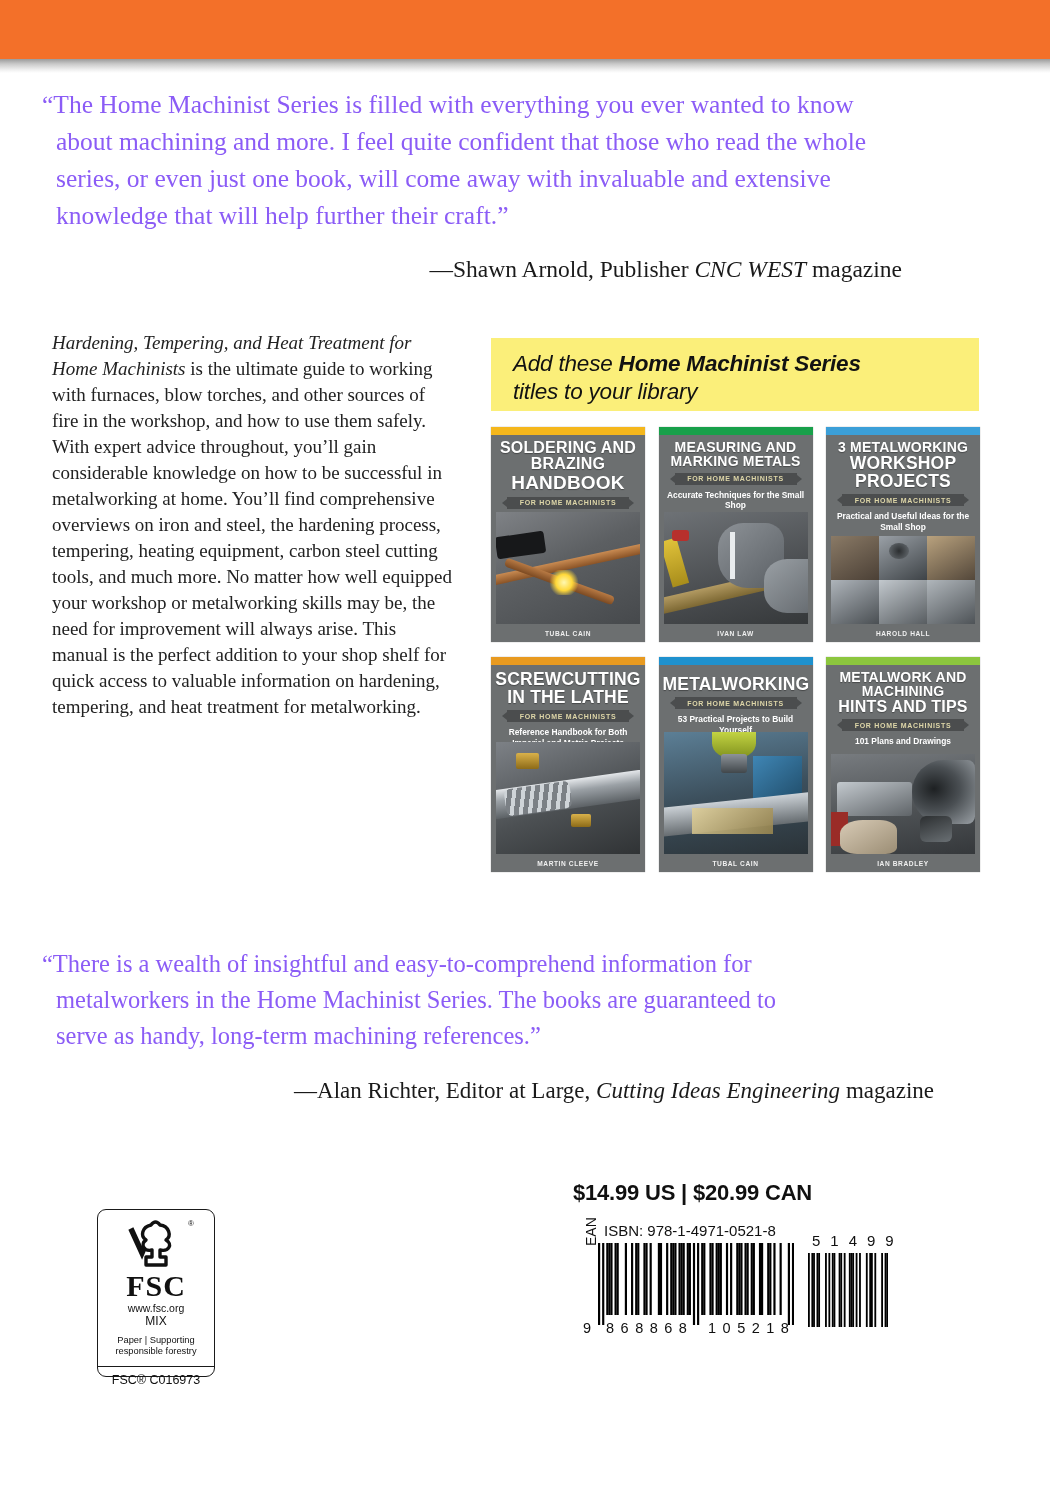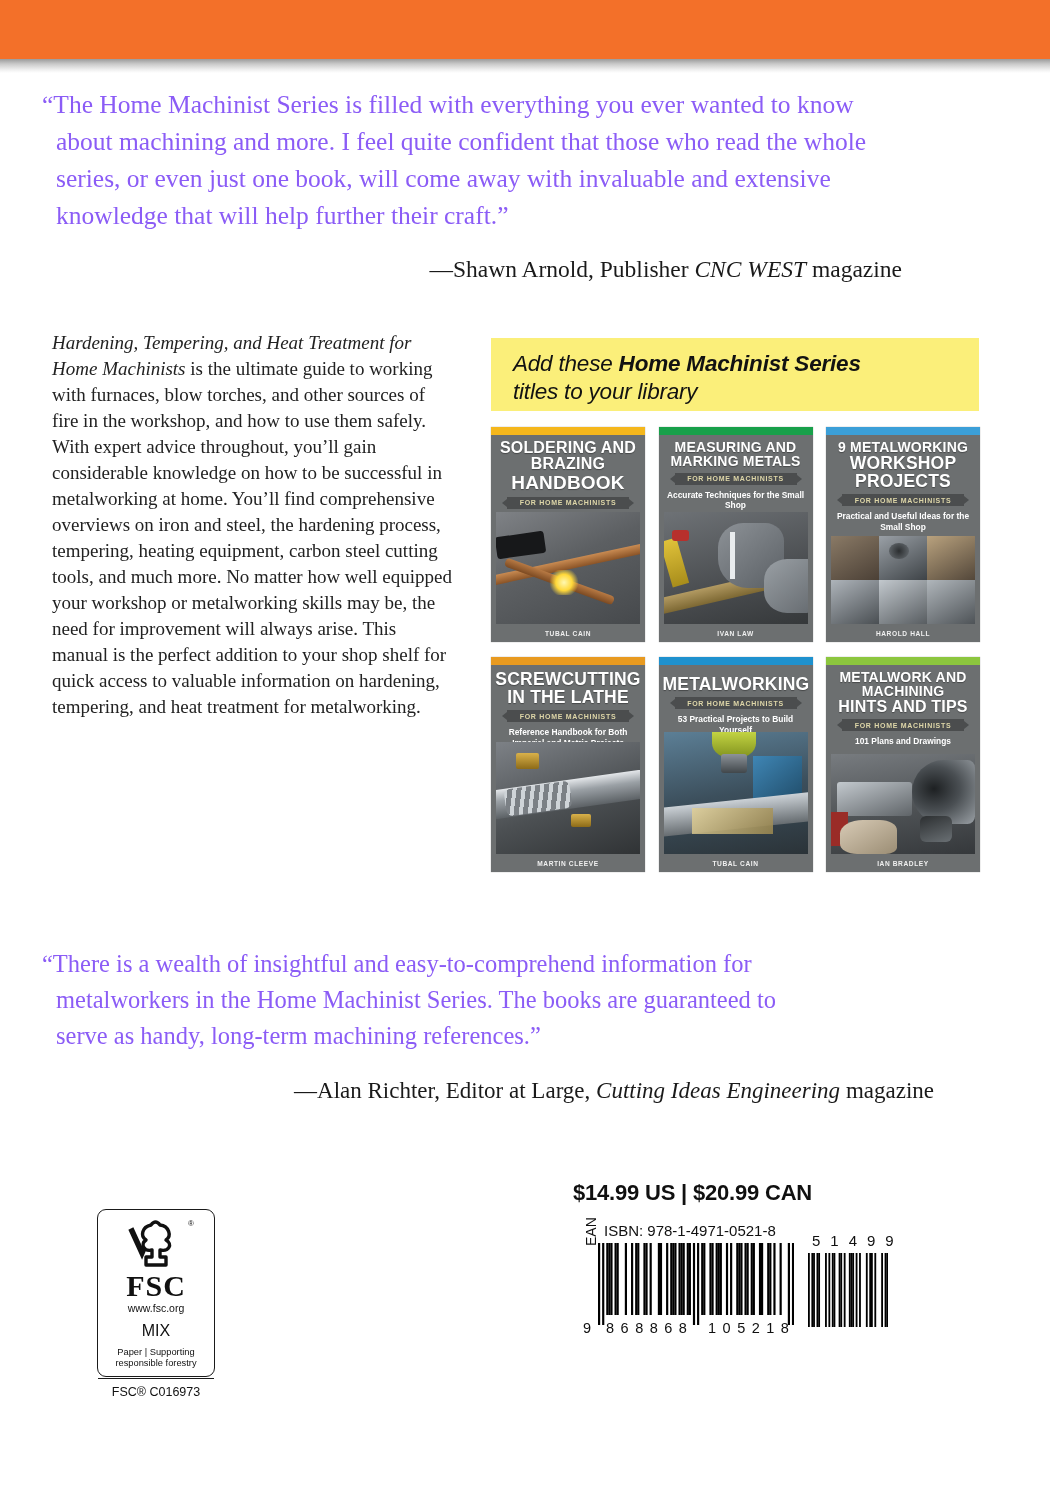--- a/index.html
+++ b/index.html
@@ -257,21 +257,21 @@
     background: #ffffff;
     font-family: "Liberation Sans", sans-serif;
     color: #111111;
     text-align: center;
     box-sizing: border-box;
   }
   .fsc-tree { margin: 9px auto 2px auto; width: 72px; height: 50px; position: relative; }
   .fsc-reg { position:absolute; right:-2px; top:0; font-size:8px; }
   .fsc-word { font-family:"Liberation Serif", serif; font-weight:bold; font-size:30px; letter-spacing:1px; line-height:1; }
   .fsc-url { font-size: 10.5px; margin-top: 1px; }
-  .fsc-mix { font-size: 16px; margin-top: 8px; }
+  .fsc-mix { font-size: 12px; }
   .fsc-desc { font-size: 9.3px; line-height: 1.2; margin-top: 7px; }
   .fsc-code { font-size: 12.5px; margin-top: 9px; border-top: 1.4px solid #1a1a1a; padding-top: 6px; }
 
   
   .price {
     position: absolute;
     left: 573px;
     top: 1180px;
     font-family: "Liberation Sans", sans-serif;
     font-weight: bold;
@@ -390,21 +390,21 @@
           <i class="hand2"></i>
           <i class="scribe"></i>
         </div>
     </div>
     <div class="book-author">IVAN LAW</div>
   </div>
 
   <div class="book">
     <div class="book-topbar" style="background:#3b9fd8"></div>
     <div class="book-title">
-      <span class="l1 t-md">9 METALWORKING</span>
+      <span class="l1 t-md">3 METALWORKING</span>
       <span class="l2 t-lg">WORKSHOP</span>
       <span class="l3 t-lg">PROJECTS</span>
     </div>
     <div class="ribbon">FOR HOME MACHINISTS</div>
     <div class="book-sub">Practical and Useful Ideas for the Small Shop</div>
     <div class="book-photo" style="height:88px">
       <div class="ph ph-proj">
           <i class="c1"></i>
           <i class="c2"></i>
           <i class="c3"></i>

